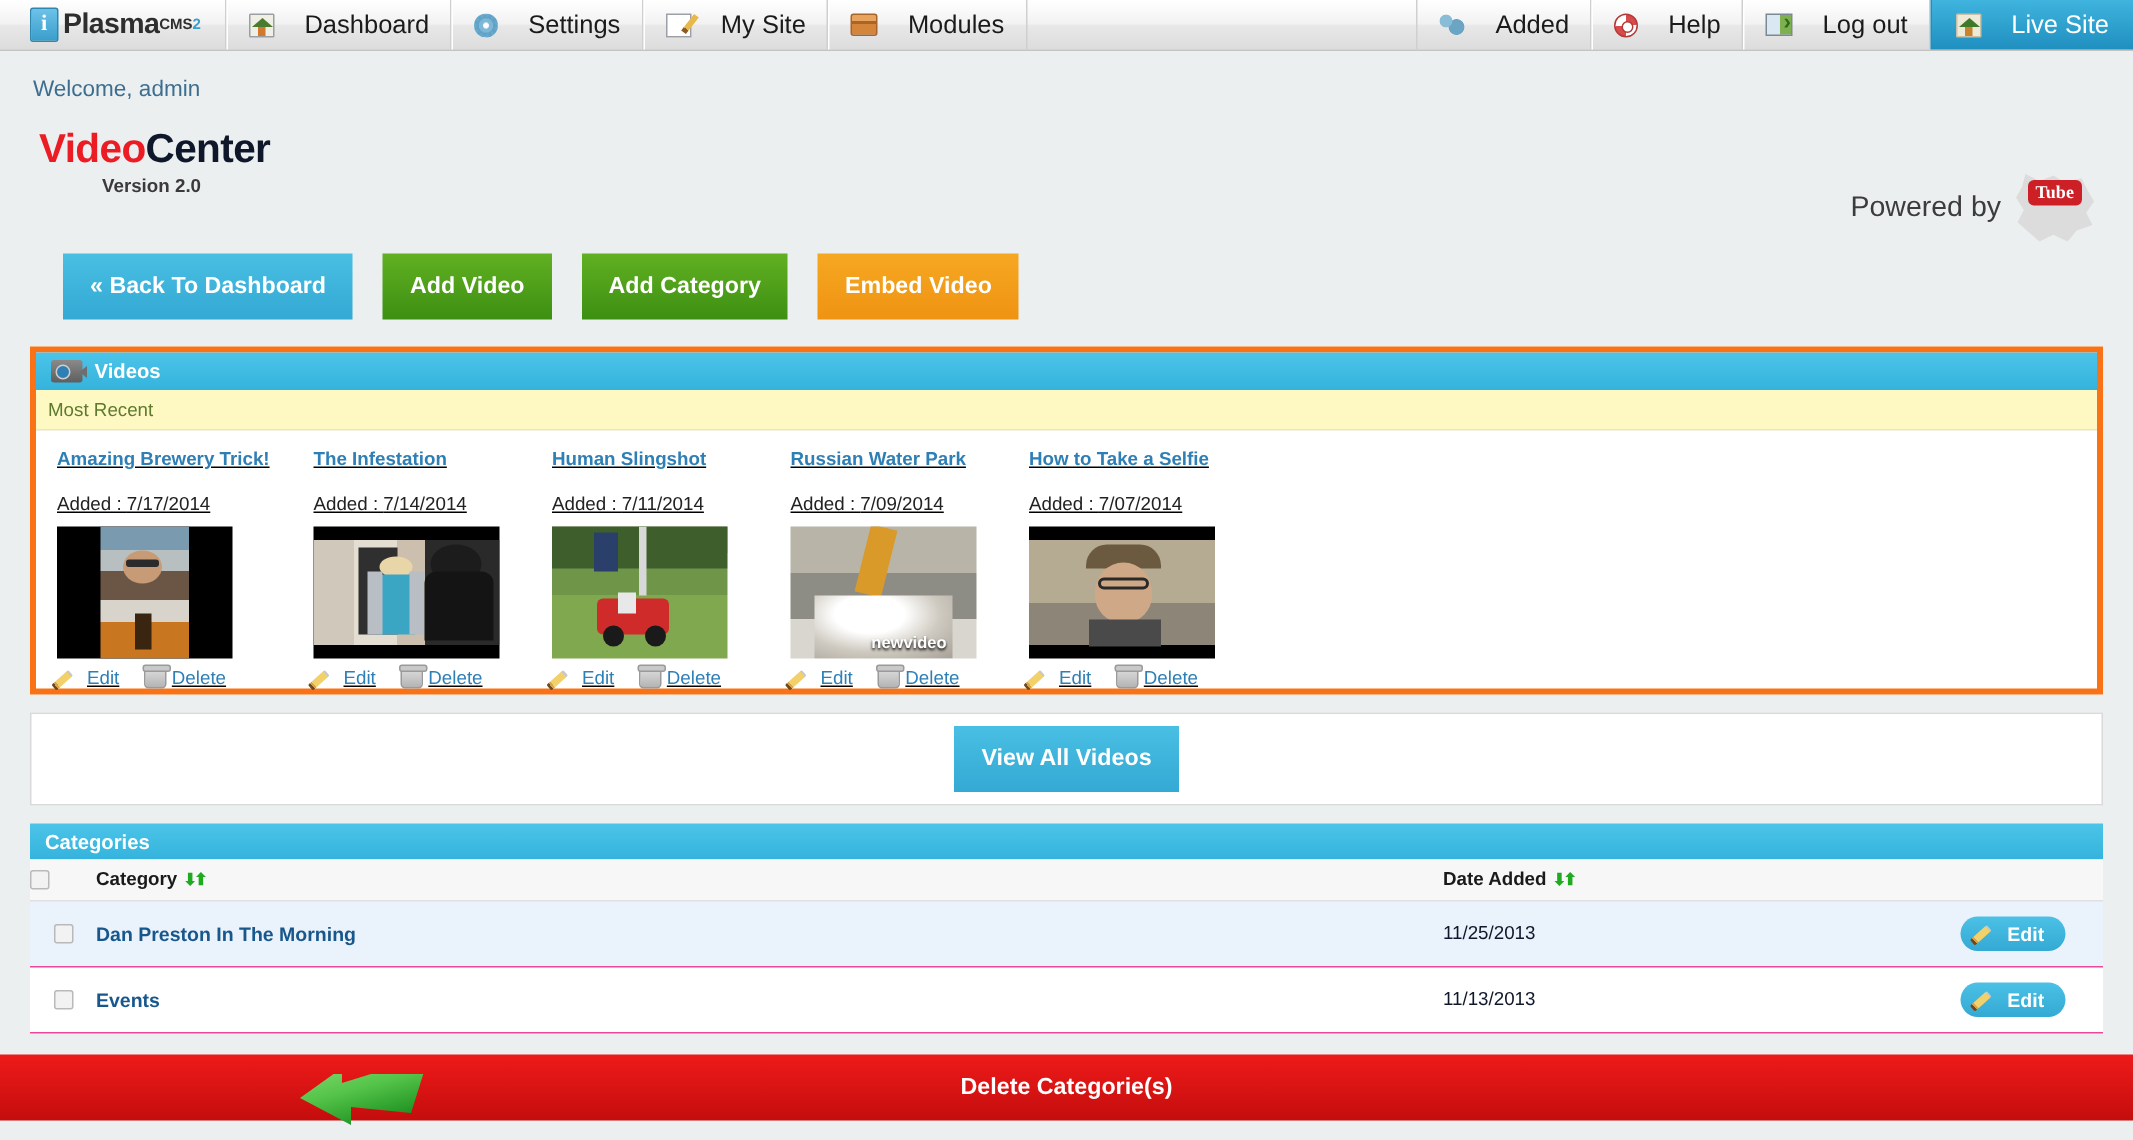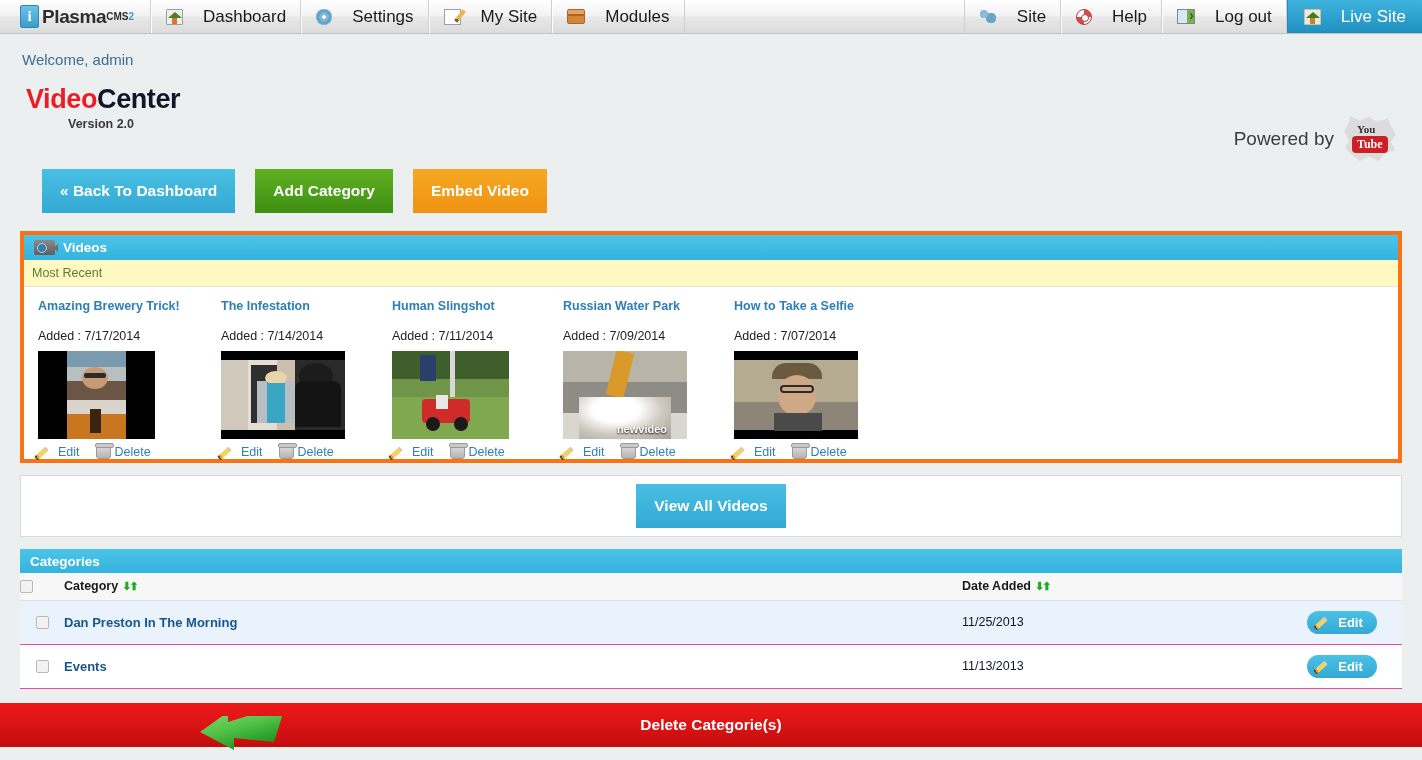--- a/index.html
+++ b/index.html
@@ -160,21 +160,21 @@
     position: absolute; inset: 0;
     background: #dcdcdc;
     clip-path: polygon(12% 0%, 30% 10%, 48% 2%, 62% 12%, 84% 6%, 92% 24%, 100% 40%, 90% 56%, 98% 74%, 78% 82%, 66% 98%, 48% 88%, 30% 98%, 16% 84%, 2% 70%, 10% 52%, 0% 34%, 8% 18%);
   }
   .yt-you {
     position: absolute; top: 7px; left: 13px;
     font-size: 11px; font-weight: bold; color: #333;
     font-family: "Liberation Serif", serif;
   }
   .yt-tube {
-    position: absolute; top: 20px; left: 8px;
+    position: absolute; top: 4px; left: 8px;
     background: #cd2026; color: #fff;
     font-size: 12px; font-weight: bold;
     padding: 1px 5px; border-radius: 4px;
     font-family: "Liberation Serif", serif;
   }
 
   
   .actions {
     display: flex; gap: 20px;
     padding: 0 0 0 42px; margin-top: 38px;
@@ -216,21 +216,21 @@
     border-top: 4px solid transparent; border-bottom: 4px solid transparent;
     border-right: 5px solid #6e6e6e;
   }
   .subbar {
     height: 27px; display: flex; align-items: center;
     padding: 0 8px; font-size: 12.5px; color: #5d7a2e;
     border-bottom: 1px solid #e3e3e3; background: #fef9c3;
   }
 
   .videos-row { display: flex; padding: 12px 0 0 14px; gap: 0; }
-  .vcard { width: 155px; margin-right: 16px; }
+  .vcard { width: 155px; margin-right: 4px; text-decoration: underline; }
   .vcard + .vcard { margin-left: 0; padding-left: 12px; }
   .vtitle {
     color: #2e7fb5; font-size: 12.5px; font-weight: bold;
     cursor: pointer; margin-bottom: 16px; white-space: nowrap;
   }
   .vdate { font-size: 12.5px; color: #222; margin-bottom: 8px; }
   .vthumb {
     width: 117px; height: 88px; background: #000;
     position: relative; overflow: hidden;
   }
@@ -345,21 +345,21 @@
       <span>My Site</span>
     </div>
     <div class="nav-item">
       <span class="ico ico-box"></span>
       <span>Modules</span>
     </div>
   </div>
   <div class="nav-right">
     <div class="nav-item">
       <span class="ico ico-modes"></span>
-      <span>Site</span>
+      <span>Added</span>
     </div>
     <div class="nav-item">
       <span class="ico ico-life"></span>
       <span>Help</span>
     </div>
     <div class="nav-item">
       <span class="ico ico-logout"></span>
       <span>Log out</span>
     </div>
     <div class="nav-item nav-live">
@@ -384,20 +384,21 @@
     <span class="powered-text">Powered by</span>
     <span class="yt-badge">
       <span class="yt-splat"></span>
       <span class="yt-you">You</span>
       <span class="yt-tube">Tube</span>
     </span>
   </div>
 
   <div class="actions">
     <button class="btn btn-blue">« Back To Dashboard</button>
+    <button class="btn btn-green">Add Video</button>
     <button class="btn btn-green">Add Category</button>
     <button class="btn btn-orange">Embed Video</button>
   </div>
 
   <div class="panel panel-videos">
     <div class="panel-head">
       <span class="ico-cam"></span>
       <span>Videos</span>
     </div>
     <div class="subbar">

